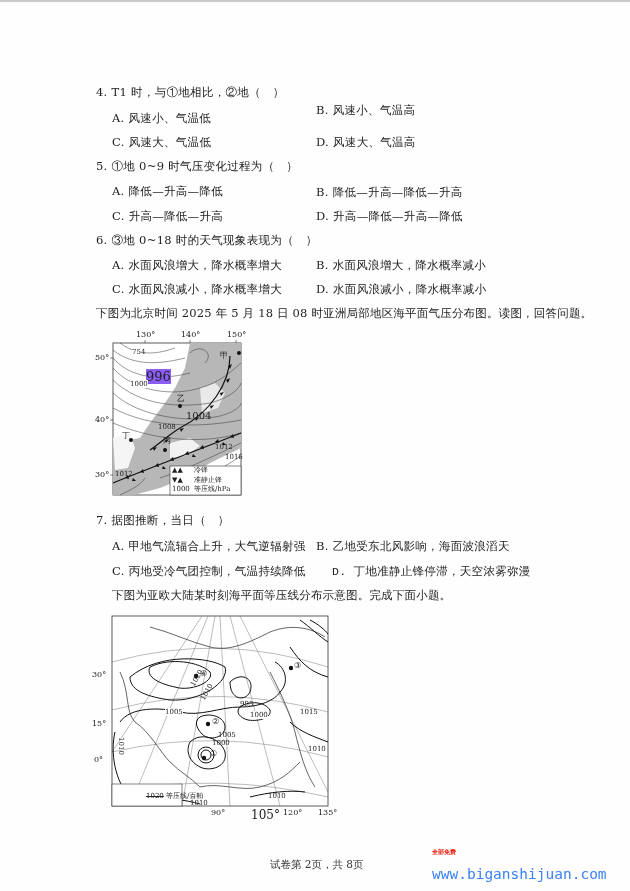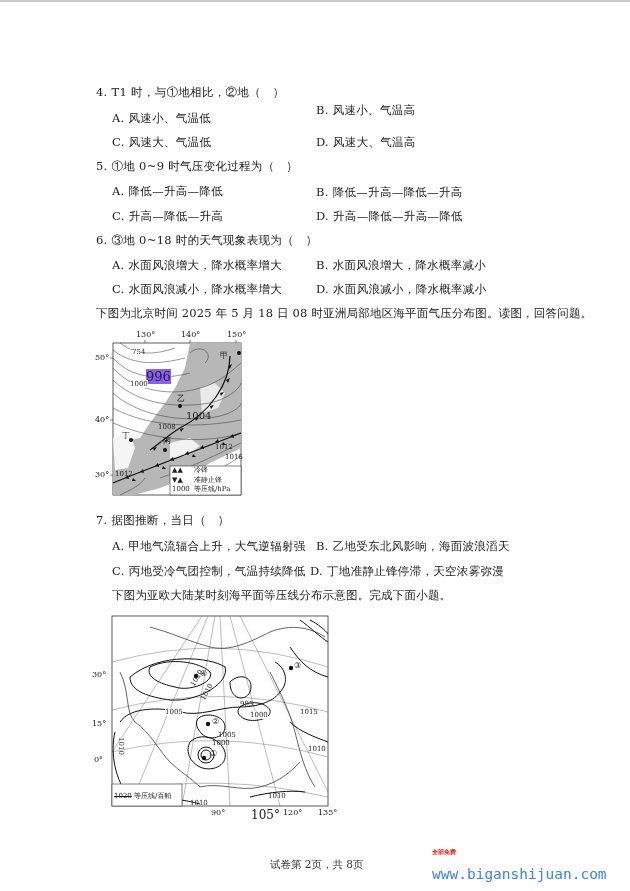--- a/index.html
+++ b/index.html
@@ -145,21 +145,21 @@
   </div>
 </div>
 
 <div class="q" style="top:513px;">
   <span>7.</span>
   <span>据图推断，当日（　）</span>
 </div>
 <div class="opt" style="left:112px;top:539px;"><span>A.</span> <span>甲地气流辐合上升，大气逆辐射强</span></div>
 <div class="opt" style="left:316px;top:539px;"><span>B.</span> <span>乙地受东北风影响，海面波浪滔天</span></div>
 <div class="opt" style="left:112px;top:564px;"><span>C.</span> <span>丙地受冷气团控制，气温持续降低</span></div>
-<div class="opt" style="left:310px;top:564px;"><span>D.</span> <span>丁地准静止锋停滞，天空浓雾弥漫</span></div>
+<div class="opt" style="left:332px;top:564px;font-family:Liberation Mono, monospace;"><span>D.</span> <span>丁地准静止锋停滞，天空浓雾弥漫</span></div>
 
 <div class="intro" style="top:588px;left:112px;">下图为亚欧大陆某时刻海平面等压线分布示意图。完成下面小题。</div>
 
 <div class="map" style="left:90px;top:612px;width:260px;height:208px;">
   <svg width="260" height="208" viewBox="0 0 260 208" xmlns="http://www.w3.org/2000/svg">
     <rect x="22" y="4" width="216" height="190" fill="#fff" stroke="#333" stroke-width="0.8"></rect>
 
     <g fill="none" stroke="#555" stroke-width="0.4">
       <path d="M22,50 Q130,20 238,55"></path>
       <path d="M22,98 Q130,70 238,100"></path>
@@ -222,21 +222,21 @@
   <span style="position:absolute;left:122px;top:127px;font-size:7px;">1000</span>
   <span style="position:absolute;left:210px;top:96px;font-size:7px;">1015</span>
   <span style="position:absolute;left:22px;top:130px;font-size:7px;transform:rotate(90deg);">1010</span>
   <span style="position:absolute;left:218px;top:133px;font-size:7px;">1010</span>
   <span style="position:absolute;left:100px;top:187px;font-size:7px;">1010</span>
   <span style="position:absolute;left:178px;top:180px;font-size:7px;">1010</span>
   <span style="position:absolute;left:120px;top:137px;font-size:8px;">①</span>
   <span style="position:absolute;left:122px;top:105px;font-size:8px;">②</span>
   <span style="position:absolute;left:204px;top:49px;font-size:8px;">③</span>
   <span style="position:absolute;left:110px;top:57px;font-size:8px;">④</span>
-  <div style="position:absolute;left:24px;top:179px;font-size:7px;white-space:nowrap;">
+  <div style="position:absolute;left:24px;top:179px;font-size:7px;white-space:nowrap;padding-left:32px;">
     <span style="text-decoration:line-through;">1020</span>
     <span>等压线/百帕</span>
   </div>
 </div>
 
 <div class="footer">试卷第 2页，共 8页</div>
 
 <div class="brand">
   <span class="brand-free">全部免费</span>
   <span class="brand-url">www.biganshijuan.com</span>

